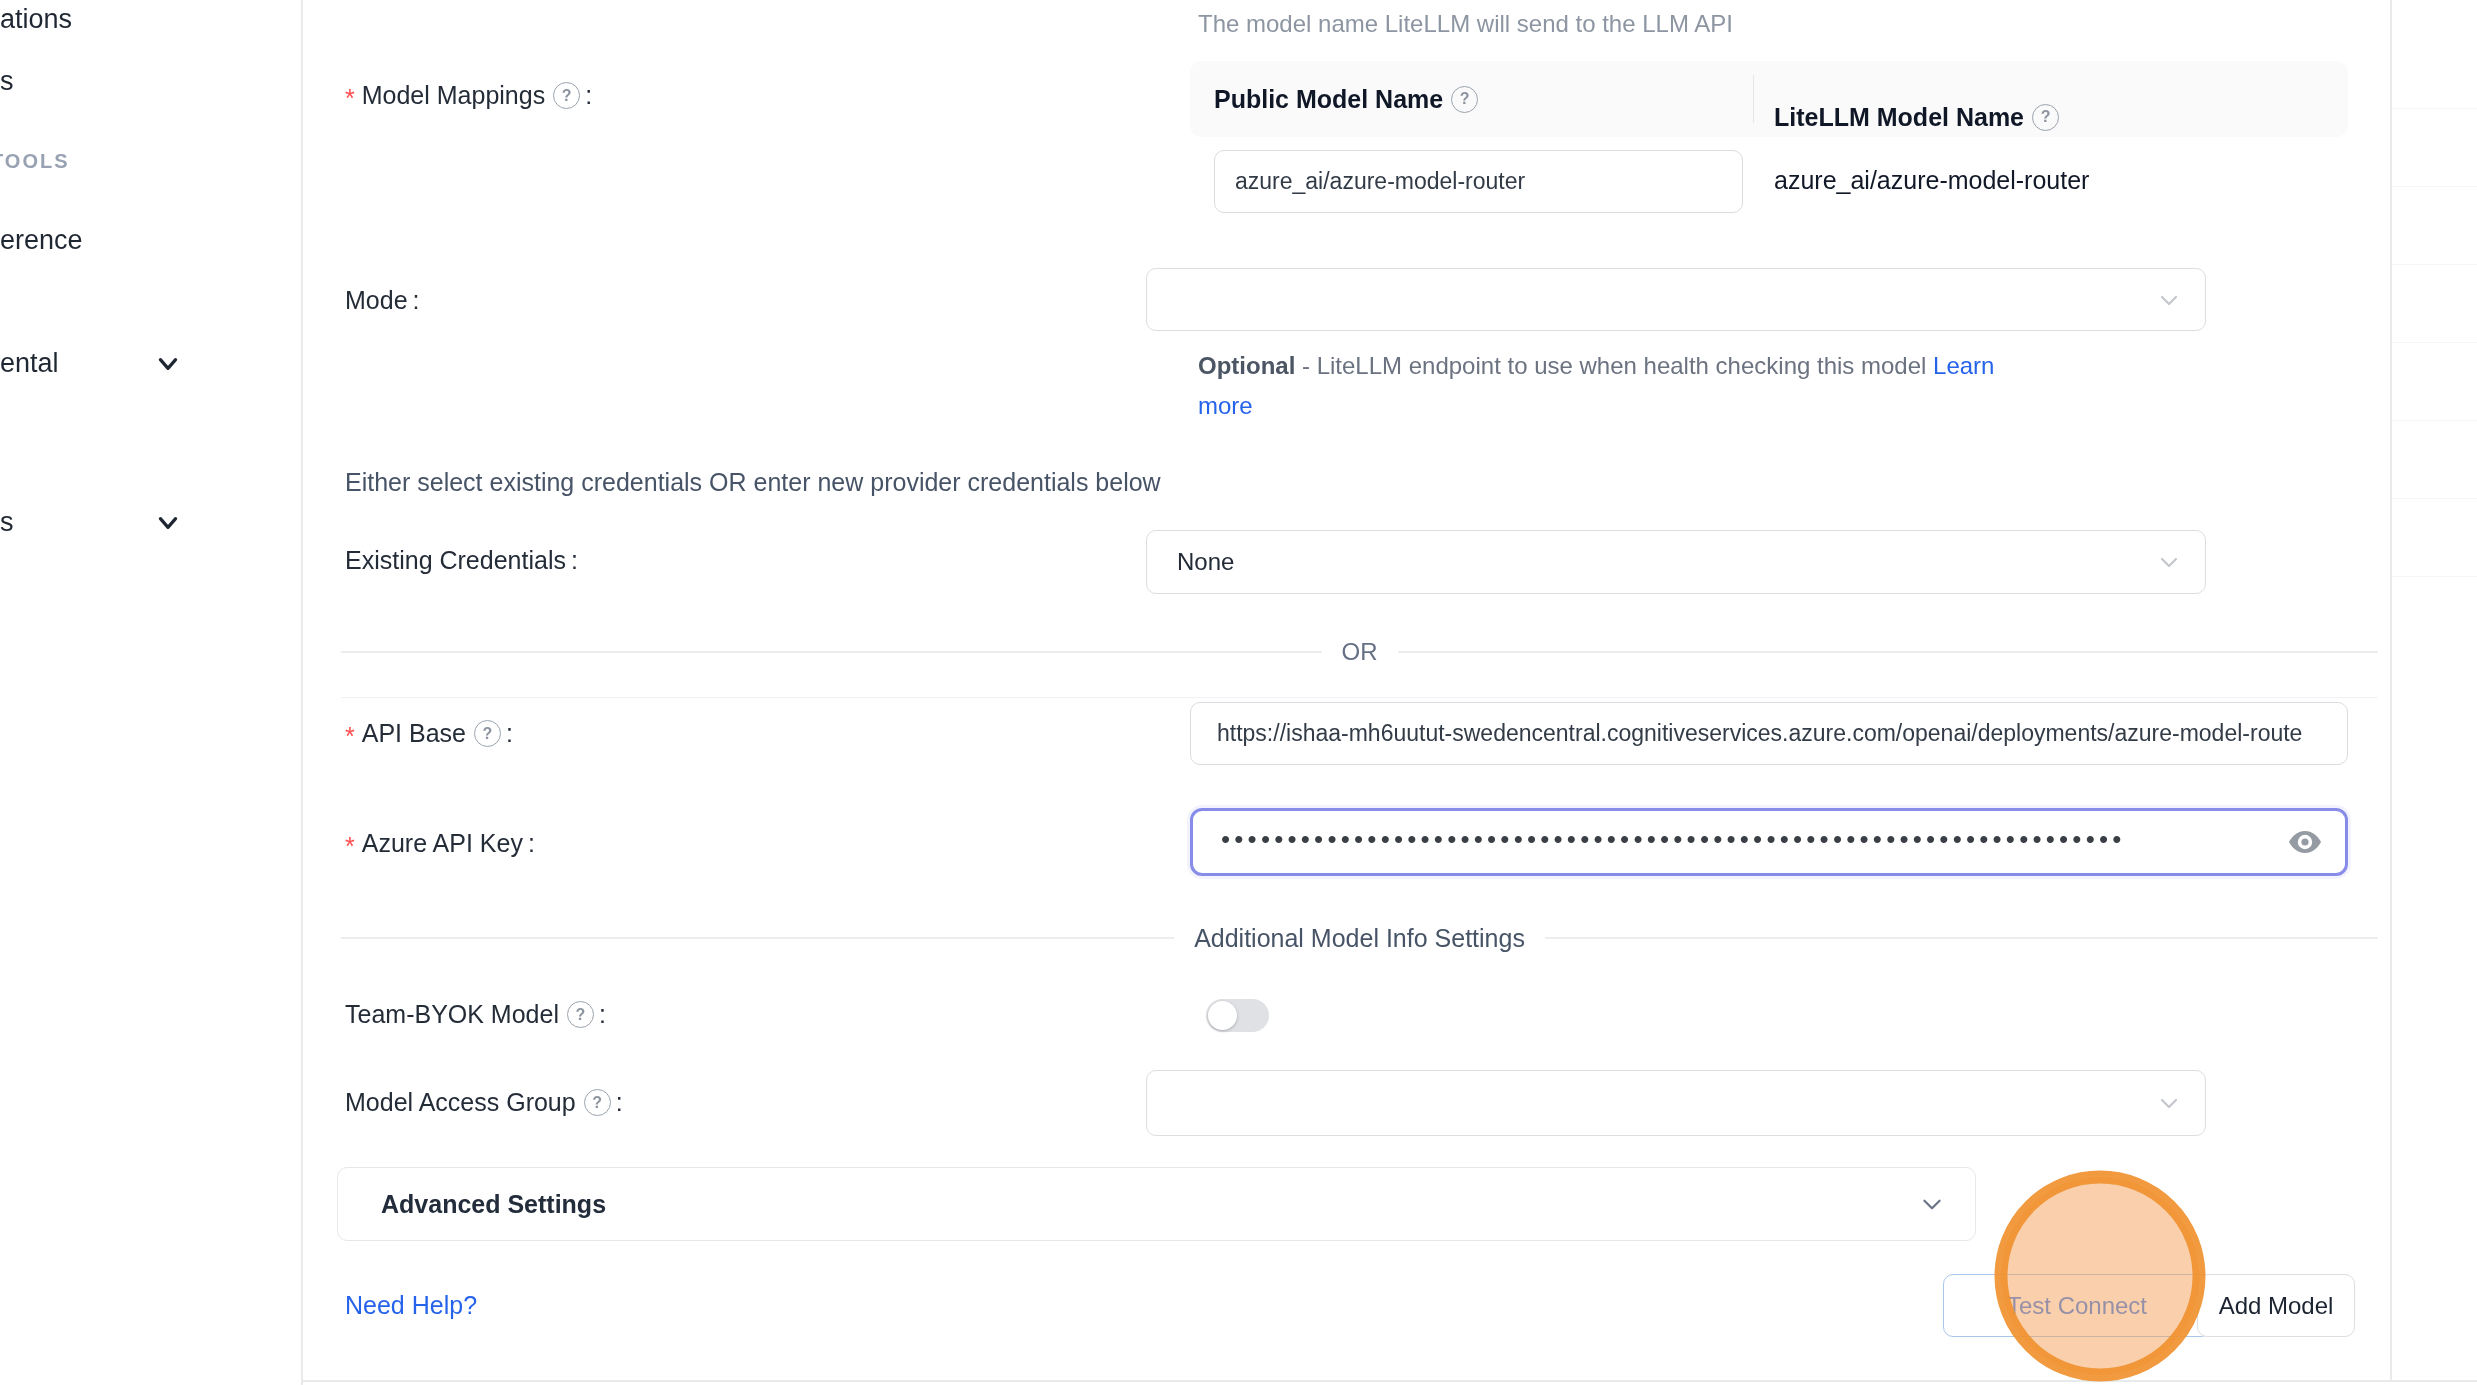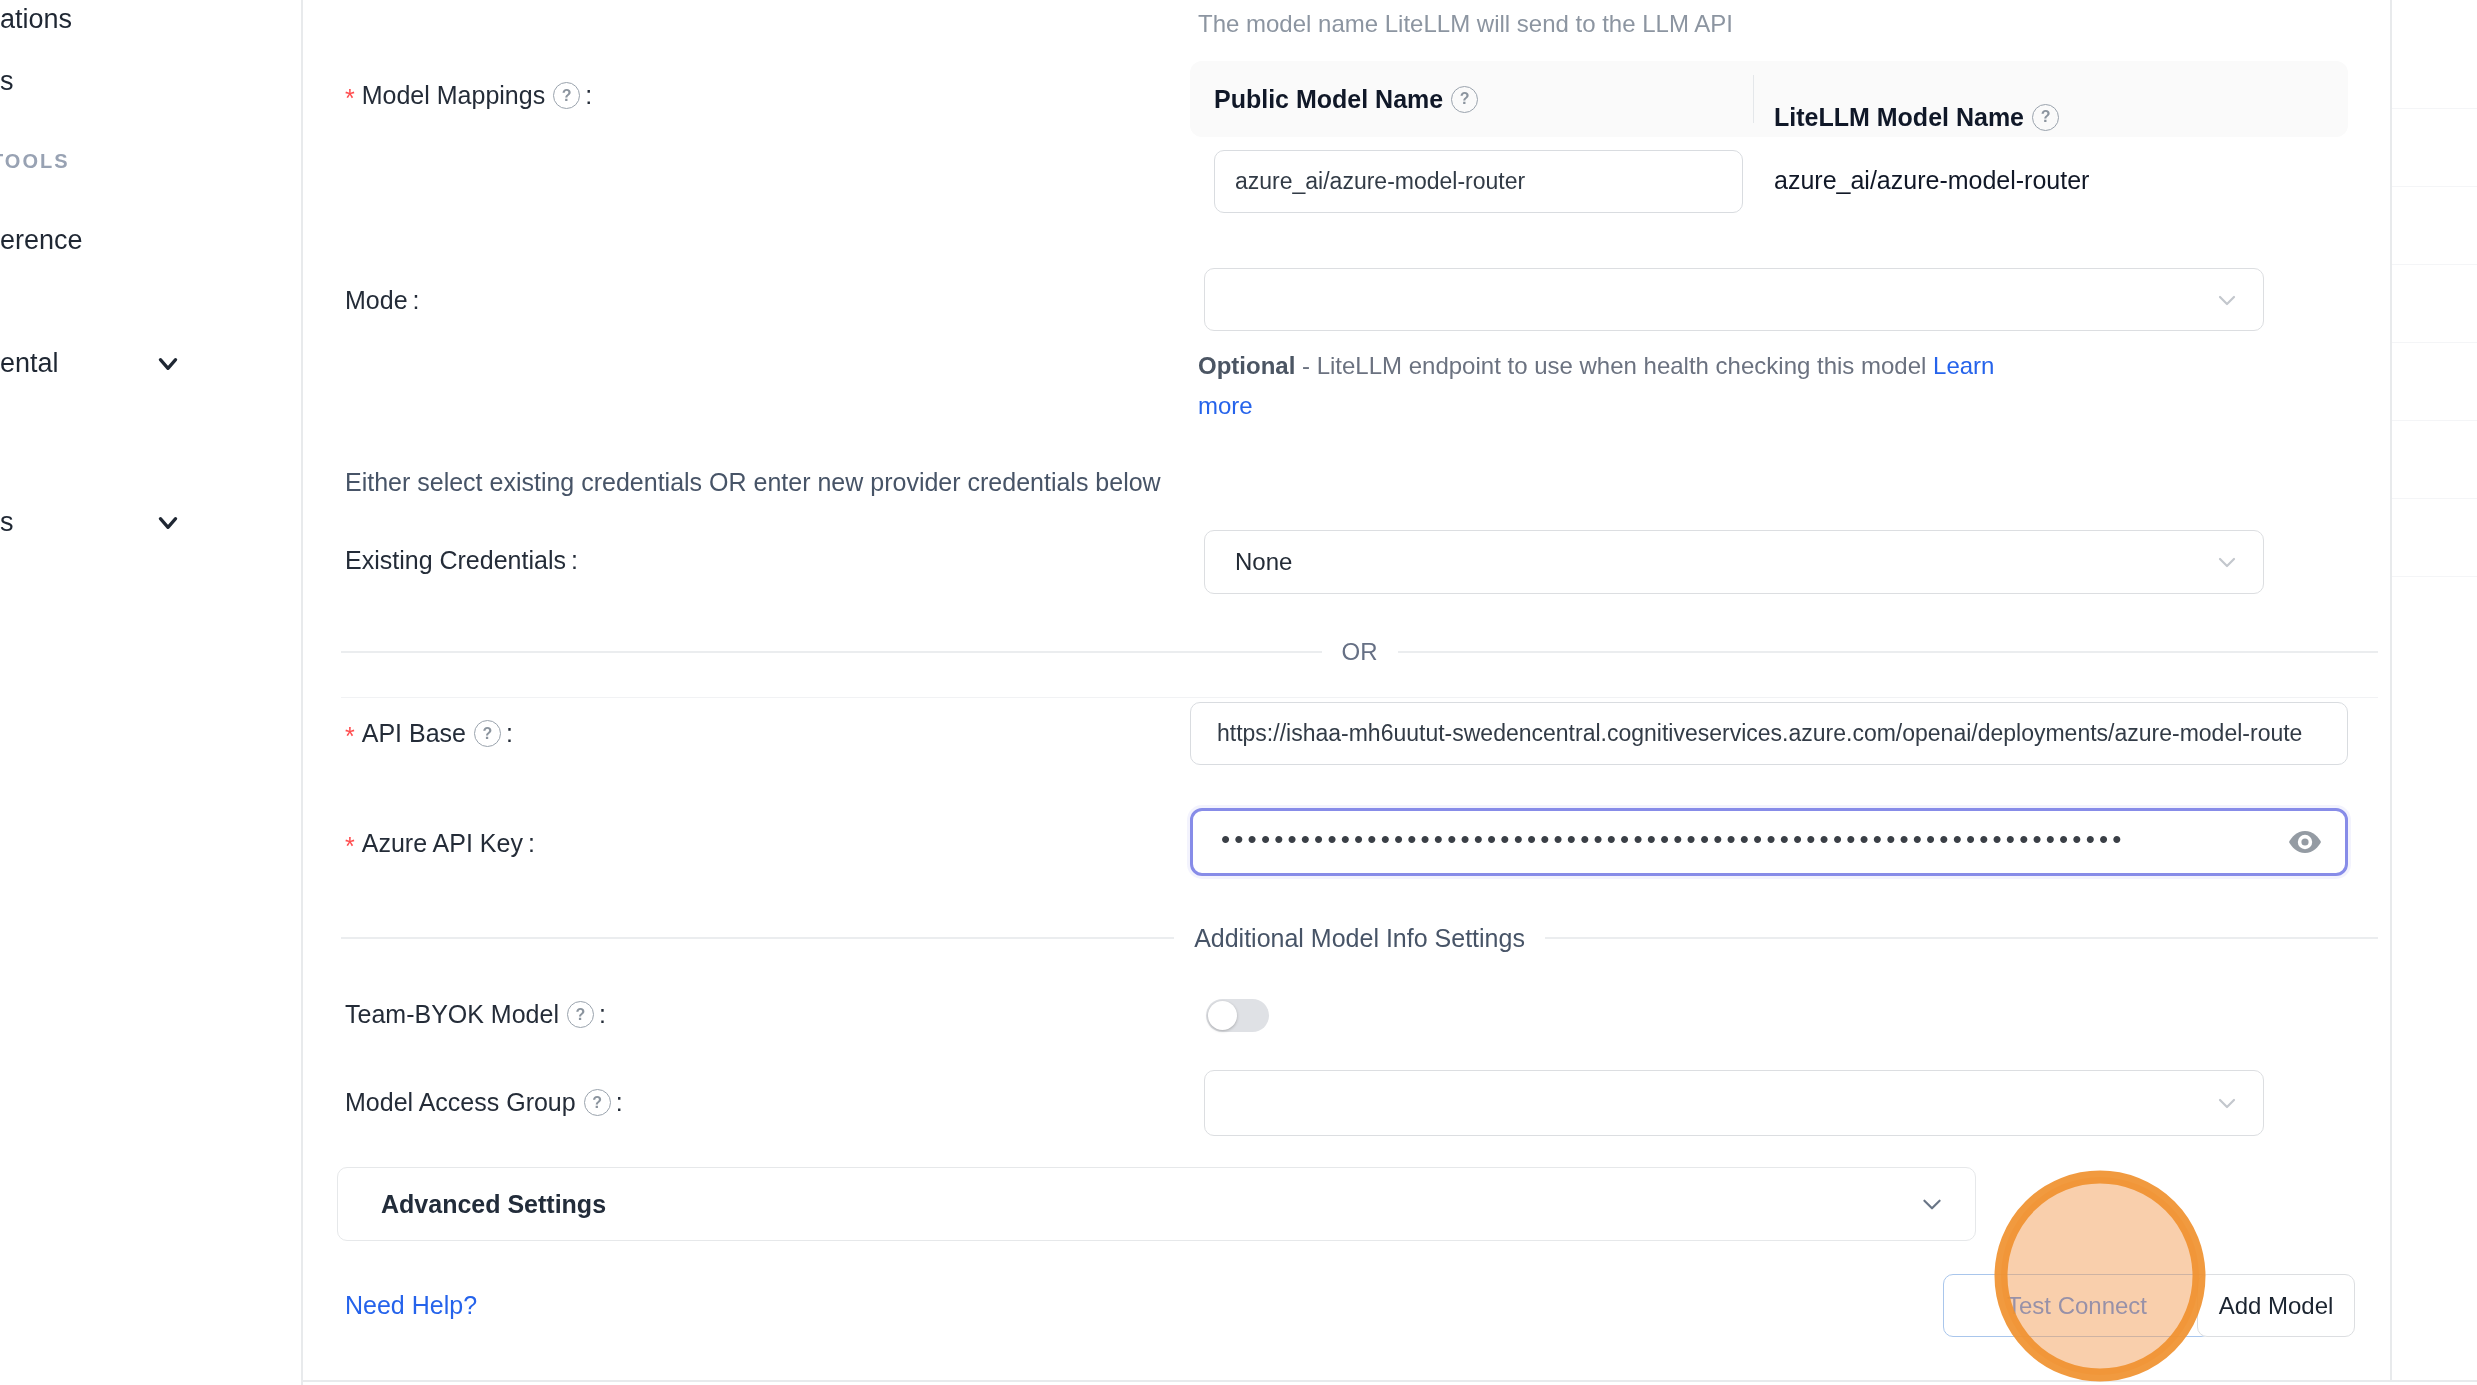--- a/index.html
+++ b/index.html
@@ -30,21 +30,21 @@
   .tbl-header { position:absolute; left:1190px; top:61px; width:1158px; height:76px; background:#fafafa;
     border-radius:12px; display:flex; align-items:center;text-align:right; }
   .tbl-col-divider { position:absolute; left:1753px; top:75px; width:1px; height:48px; background:#e4e7ea; }
   .tbl-head-cell { display:flex; align-items:center; font-size:25px; font-weight:700; color:#101828; }
 
   .text-input { position:absolute; background:#fff; border:1.5px solid #d9dce0; border-radius:10px;
     font-size:23px; color:#323b46; padding:0 20px; outline:none;
     font-family:"Liberation Sans", sans-serif; }
   .plain-value { position:absolute; font-size:25px; color:#111827; white-space:nowrap; }
 
-  .select { position:absolute; left:1204px; width:1060px; background:#fff; border:1.5px solid #dcdee1;
+  .select { position:absolute; left:1146px; width:1060px; background:#fff; border:1.5px solid #dcdee1;
     border-radius:10px; display:flex; align-items:center; padding:0 60px 0 30px; font-size:24px; color:#232b36; }
   .select .chev { position:absolute; right:24px; top:50%; transform:translateY(-50%); }
   .placeholder { color:#bfc5cd; }
 
   .divider-flex { position:absolute; display:flex; align-items:center; }
   .divider-line { flex:1; height:1.5px; background:#ebedef; }
   .divider-text { margin:0 20px; font-size:24px; color:#667085; white-space:nowrap; }
   .thin-rule { position:absolute; height:1px; background:#f1f2f4; }
 
   .help-para { position:absolute; font-size:24px; color:#6b7280; white-space:nowrap; }

